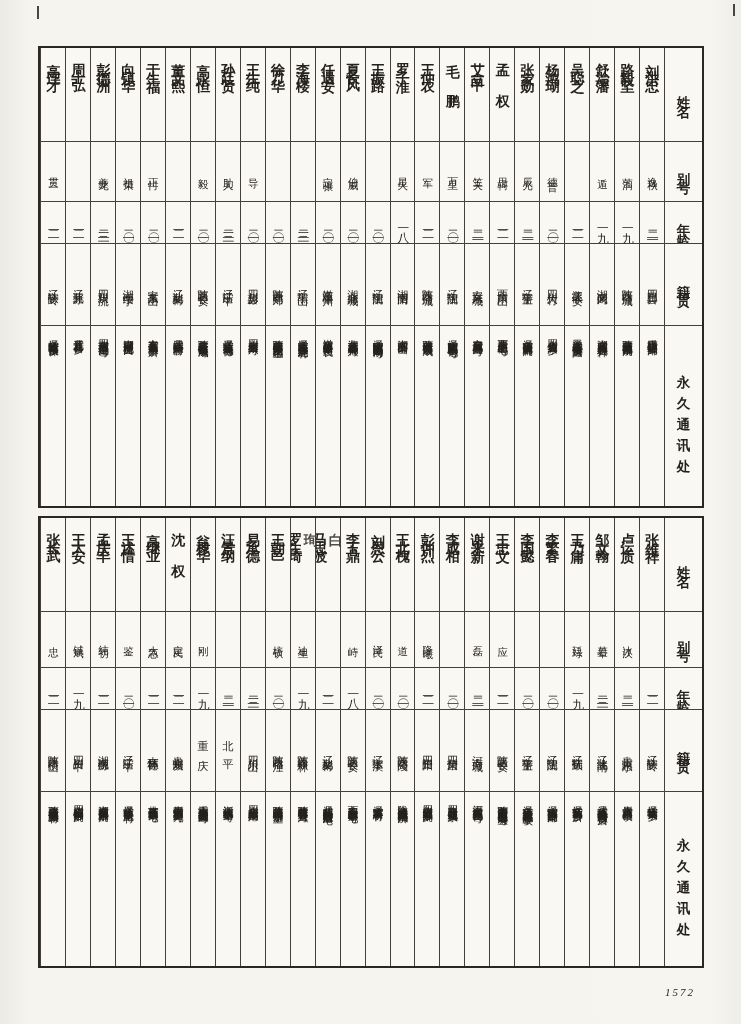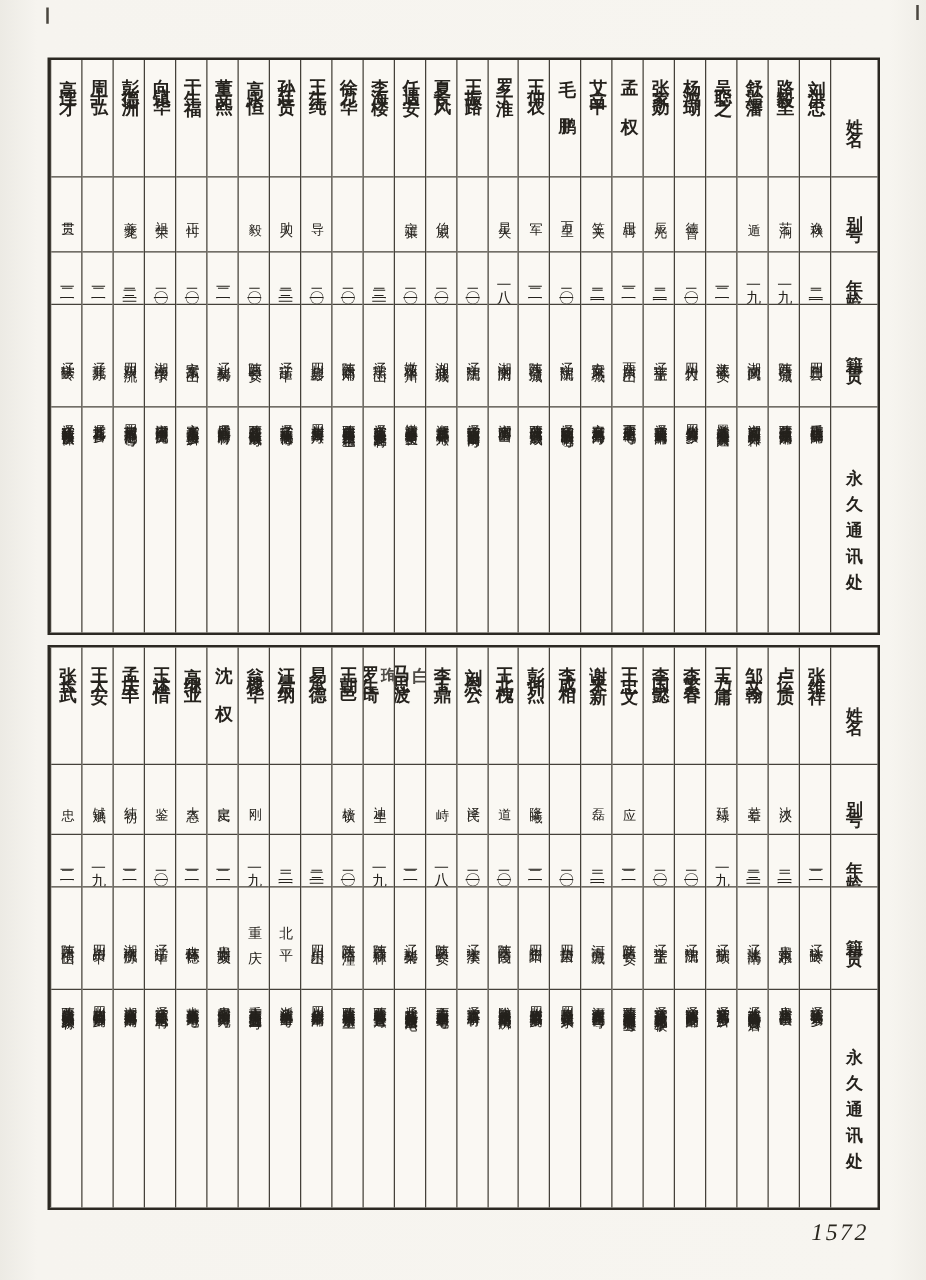--- a/index.html
+++ b/index.html
@@ -71,21 +71,21 @@
     font-size:7px;
     letter-spacing:0;
     opacity:0.8;
   }
 
   #page-number {
     position:absolute;
     right:46px;
     bottom:26px;
     font-style:italic;
-    font-size:19px;
+    font-size:11px;
     letter-spacing:2px;
     color:#2a2archive51f;
     color:#2a271f;
   }
 </style>
 </head>
 <body>
 
 <div id="tick-tl" class="tick"></div>
 <div id="tick-tr" class="tick"></div>

